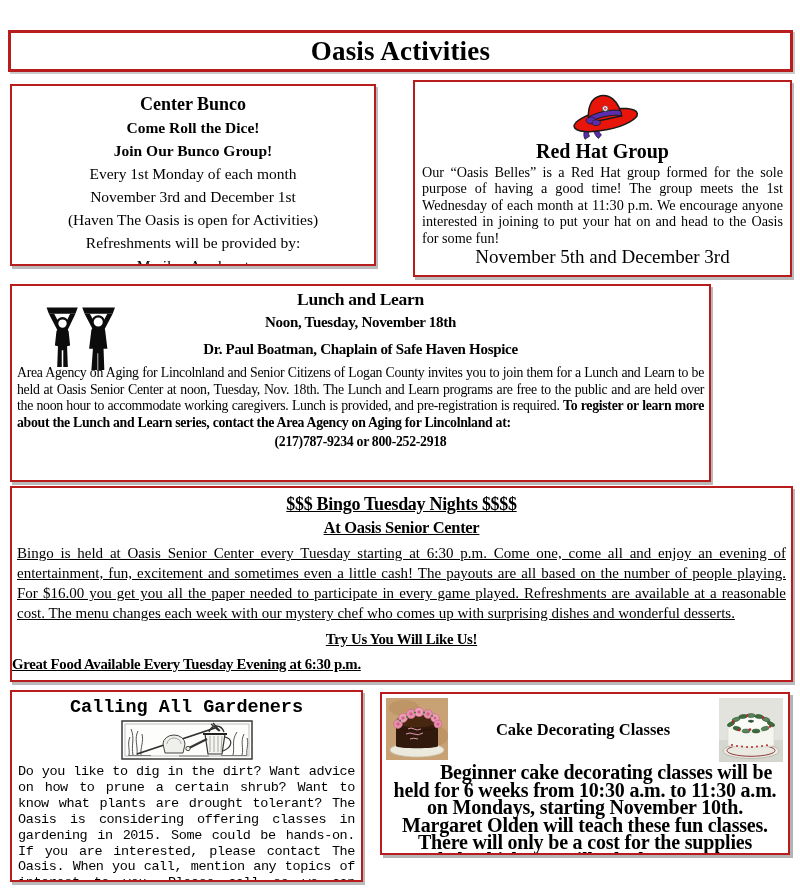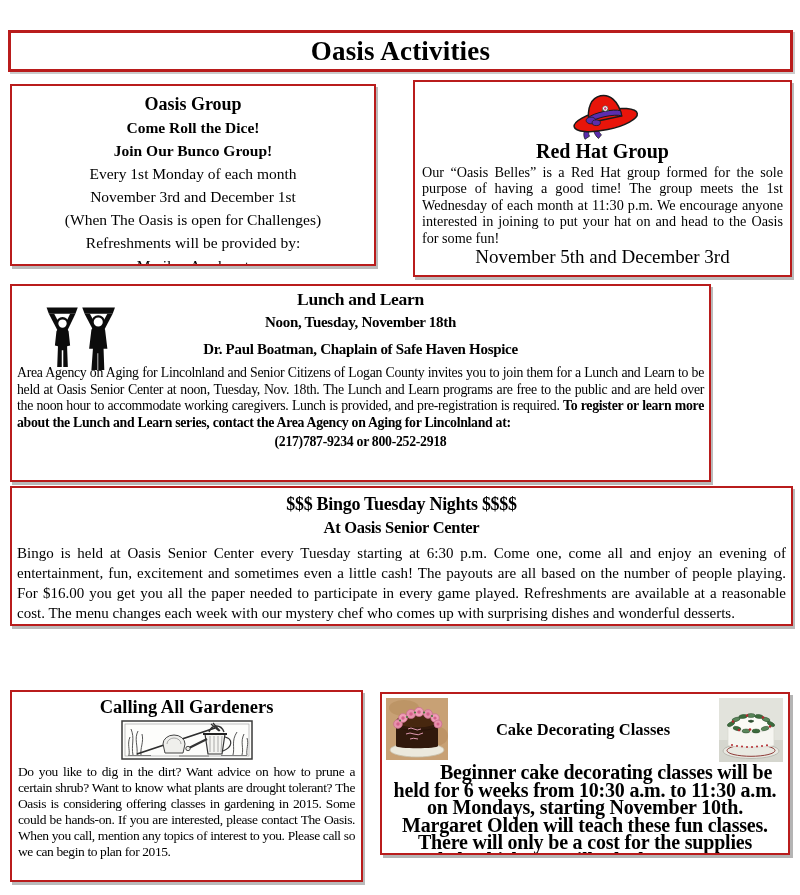--- a/index.html
+++ b/index.html
@@ -32,29 +32,29 @@
 
   
   .lunch-box{left:10px;top:284px;width:701px;height:198px;}
   .lunch-icon{position:absolute;left:30px;top:12px;width:76px;height:80px;}
   .lunch-title{margin-top:4px;text-align:center;font-size:17.5px;font-weight:bold;line-height:19px;}
   .lunch-sub{text-align:center;font-size:15px;font-weight:bold;line-height:27px;}
   .lunch-body{font-size:13.8px;line-height:16.6px;padding:2px 5px 0;text-align:justify;}
   .lunch-phone{text-align:center;font-size:13.8px;font-weight:bold;margin-top:3px;}
 
   
-  .bingo-box{left:10px;top:486px;width:783px;height:140px;}
+  .bingo-box{left:10px;top:486px;width:783px;height:196px;text-decoration:underline;}
   .bingo-title{margin-top:6px;text-align:center;font-size:18px;font-weight:bold;line-height:20px;}
   .bingo-sub{text-align:center;font-size:16.5px;font-weight:bold;line-height:28px;}
   .bingo-body{font-size:15px;line-height:20px;padding:1px 5px 0;text-align:justify;}
   .bingo-tag1{text-align:center;font-size:14.8px;font-weight:bold;margin-top:7px;line-height:18px;}
   .bingo-tag2{font-size:14.8px;font-weight:bold;margin-top:7px;line-height:18px;}
 
   
-  .gardeners-box{left:10px;top:690px;width:353px;height:192px;}
+  .gardeners-box{left:10px;top:690px;width:353px;height:192px;font-family:Liberation Mono, monospace;}
   .gard-title{margin-top:5px;text-align:center;font-size:18.5px;font-weight:bold;line-height:21px;}
   .gard-img{display:block;margin:2px auto 0;width:132px;height:40px;}
   .gard-body{font-size:13.5px;line-height:15.9px;padding:4px 6px 0;text-align:justify;letter-spacing:-0.4px;}
 
   
   .cake-box{left:380px;top:692px;width:410px;height:163px;box-shadow:3px 3px 0 rgba(130,130,130,.6);}
   .cake-photo-left{position:absolute;left:4px;top:4px;width:62px;height:62px;}
   .cake-photo-right{position:absolute;right:5px;top:4px;width:64px;height:64px;}
   .cake-title{position:absolute;left:72px;right:76px;top:26px;text-align:center;font-size:16.5px;font-weight:bold;}
   .cake-body{position:absolute;left:5px;right:5px;top:70px;font-size:20px;font-weight:bold;
@@ -64,26 +64,26 @@
 </head>
 <body>
 
 <div class="page">
 
   <div class="box header-box">
     <h1 class="header-title">Oasis Activities</h1>
   </div>
 
   <div class="box bunco-box">
-    <div class="bunco-title">Oasis Group</div>
+    <div class="bunco-title">Center Bunco</div>
     <div class="bunco-line bold">Come Roll the Dice!</div>
     <div class="bunco-line bold">Join Our Bunco Group!</div>
     <div class="bunco-line">Every 1st Monday of each month</div>
     <div class="bunco-line">November 3rd and December 1st</div>
-    <div class="bunco-line">(When The Oasis is open for Challenges)</div>
+    <div class="bunco-line">(Haven The Oasis is open for Activities)</div>
     <div class="bunco-line">Refreshments will be provided by:</div>
     <div class="bunco-line">Marilyn Armburst</div>
   </div>
 
   <div class="box redhat-box">
     <svg class="redhat-hat" viewBox="0 0 100 72" aria-hidden="true">
 
       <path d="M33,48 C26,56 22,63 26,71 L32,67 C29,61 32,55 37,50 Z" fill="#5b2dae" stroke="#1a1a1a" stroke-width="1"></path>
       <path d="M38,50 C36,58 38,65 44,70 L48,65 C43,61 43,55 45,51 Z" fill="#5b2dae" stroke="#1a1a1a" stroke-width="1"></path>
       <g transform="rotate(-12 50 38)">

